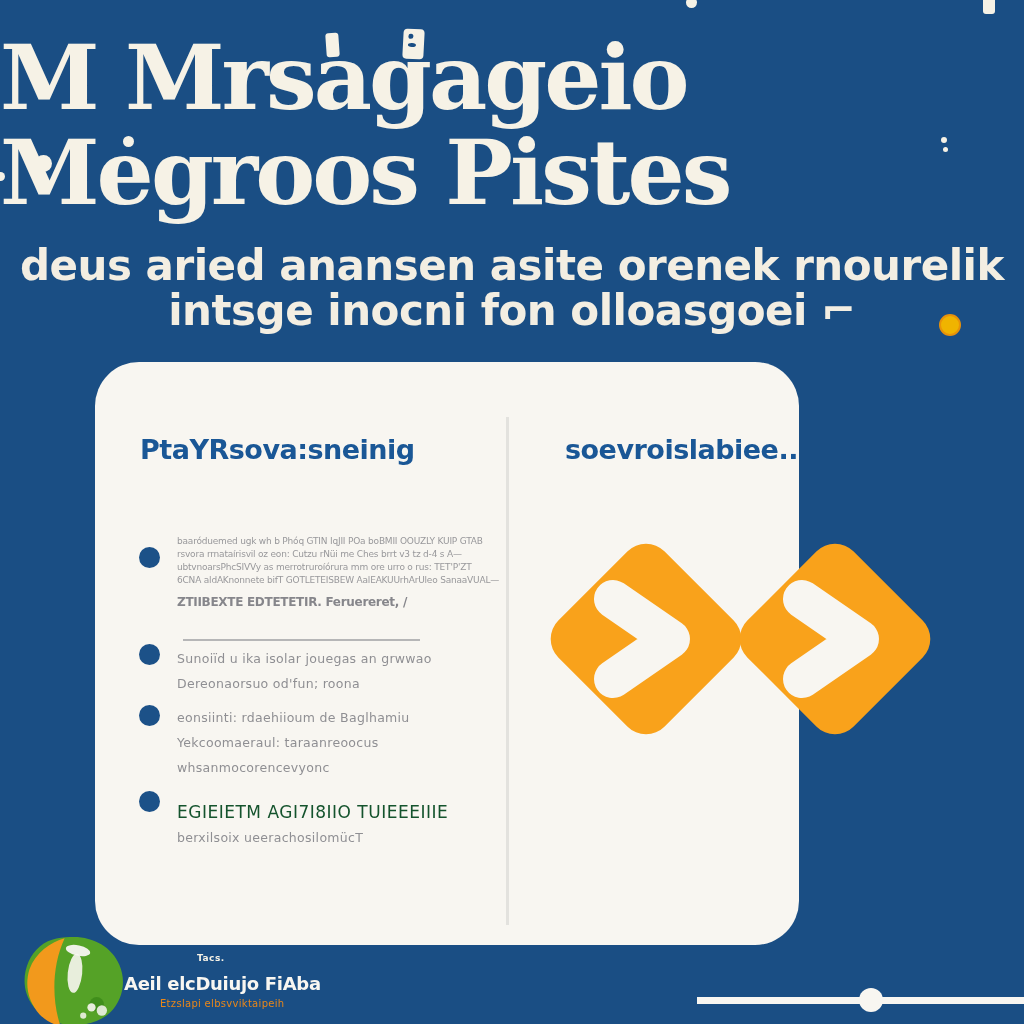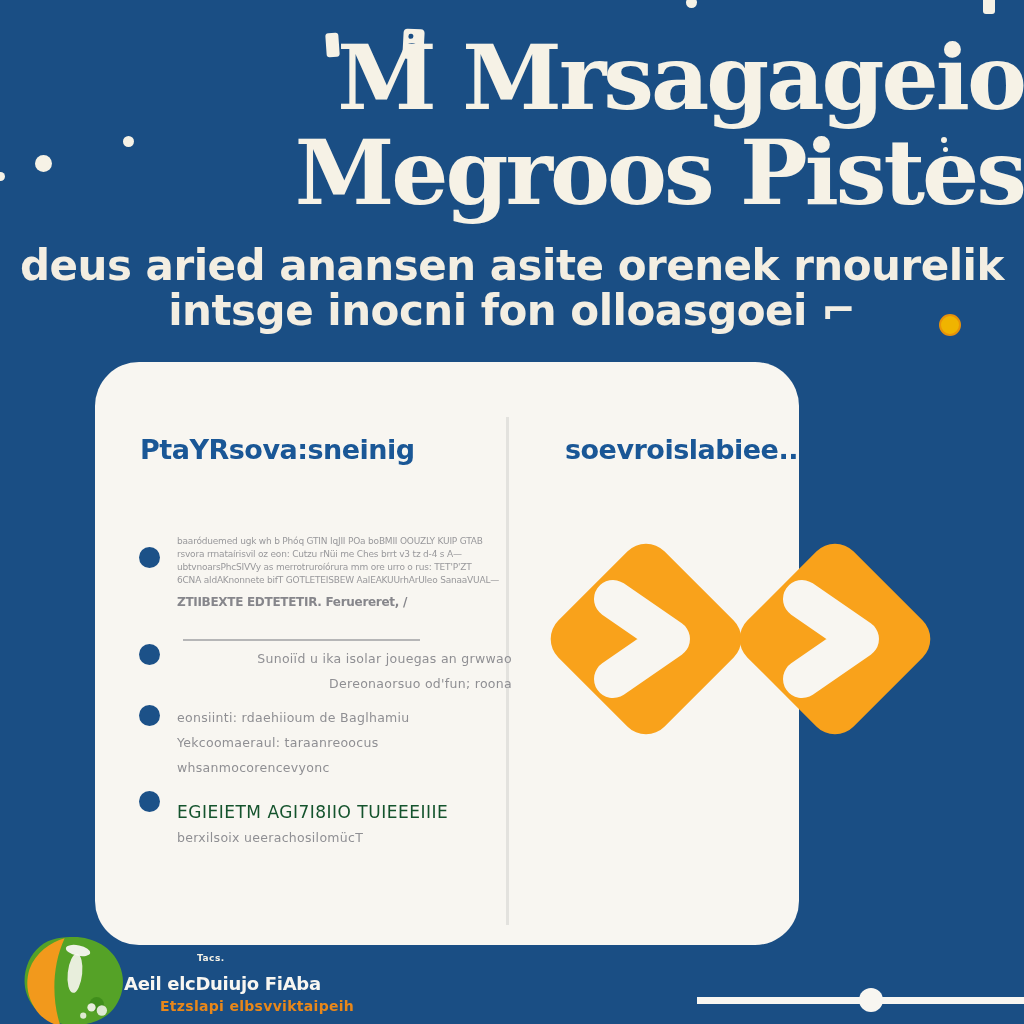--- a/index.html
+++ b/index.html
@@ -1,20 +1,20 @@
 <!DOCTYPE html>
 <html><head>
 <meta charset="utf-8">
 <style>
   html,body{margin:0;padding:0;}
   body{width:1024px;height:1024px;overflow:hidden;font-family:"DejaVu Sans",sans-serif;}
   .page{position:relative;width:1024px;height:1024px;background:#1A4E84;overflow:hidden;}
 
   
-  .title{position:absolute;top:30px;left:0;width:1024px;text-align:right;
+  .title{position:absolute;top:30px;left:0;width:1024px;text-align:left;
          font-family:"DejaVu Serif",serif;font-weight:bold;color:#F6F2E6;
          font-size:90px;line-height:95px;letter-spacing:-3px;}
   .subtitle{position:absolute;top:243px;left:0;width:1024px;text-align:center;
             color:#F3EEE2;font-weight:bold;font-size:42px;line-height:45px;letter-spacing:-0.5px;}
 
   
   .dot{position:absolute;border-radius:50%;background:#F6F2E6;}
   .d1{left:35px;top:155px;width:17px;height:17px;}
   .d2{left:123px;top:136px;width:11px;height:11px;}
   .d3{left:686px;top:-3px;width:11px;height:11px;}
@@ -32,36 +32,36 @@
   
   .card{position:absolute;left:95px;top:362px;width:704px;height:583px;background:#F8F6F1;border-radius:44px;}
   .card h2{position:absolute;margin:0;top:72px;font-size:27px;font-weight:bold;color:#1A5796;letter-spacing:-0.5px;}
   .h-left{left:45px;}
   .h-right{left:470px;}
   .divider{position:absolute;left:411px;top:55px;width:3px;height:508px;background:#E3E2DE;}
 
   .bullet{position:absolute;left:44px;width:335px;padding-left:38px;box-sizing:content-box;}
   .bullet .dot-b{position:absolute;left:0;width:21px;height:21px;border-radius:50%;background:#1C5188;}
   .b1{top:173px;} .b1 .dot-b{top:12px;}
-  .b2{top:284px;text-align:right;} .b2 .dot-b{top:-2px;}
+  .b2{top:284px;} .b2 .dot-b{top:-2px;}
   .b3{top:343px;} .b3 .dot-b{top:0px;}
   .b4{top:438px;} .b4 .dot-b{top:-9px;}
   .tiny{font-size:9px;line-height:13px;color:#98989B;letter-spacing:-0.2px;white-space:nowrap;}
   .tiny-strong{font-size:12px;line-height:15px;color:#86868B;font-weight:bold;margin-top:8px;letter-spacing:-0.3px;white-space:nowrap;}
   .mid{font-size:12.5px;line-height:25px;color:#8F8F93;letter-spacing:0.3px;white-space:nowrap;}
   .mid-strong{font-size:17px;line-height:25px;color:#14532d;font-weight:normal;letter-spacing:0.5px;white-space:nowrap;}
   .squiggle{position:absolute;left:88px;top:277px;width:237px;height:2px;background:#A0A0A3;opacity:0.75;}
 
   .logo-wrap{position:absolute;left:448px;top:165px;width:400px;height:232px;}
 
   
   .brand-logo{position:absolute;left:17px;top:934px;width:118px;height:90px;}
   .brand-tiny{position:absolute;left:197px;top:953px;font-size:9px;font-weight:bold;color:#F6F2E6;letter-spacing:0.5px;}
   .brand-name{position:absolute;left:124px;top:973px;font-size:18px;font-weight:bold;color:#F8F6F1;letter-spacing:-0.3px;white-space:nowrap;}
-  .brand-sub{position:absolute;left:160px;top:998px;font-size:14px;font-weight:bold;color:#E8871A;letter-spacing:0.3px;white-space:nowrap;}
+  .brand-sub{position:absolute;left:160px;top:998px;font-size:10px;font-weight:normal;color:#E8871A;letter-spacing:0.3px;white-space:nowrap;}
   .rule{position:absolute;left:697px;top:997px;width:327px;height:7px;background:#F8F6F1;}
   .rule-dot{position:absolute;left:859px;top:988px;width:24px;height:24px;border-radius:50%;background:#F8F6F1;}
 </style>
 </head>
 <body>
 
 <div class="page">
 
   <span class="dot d1"></span>
   <span class="dot d2"></span>

